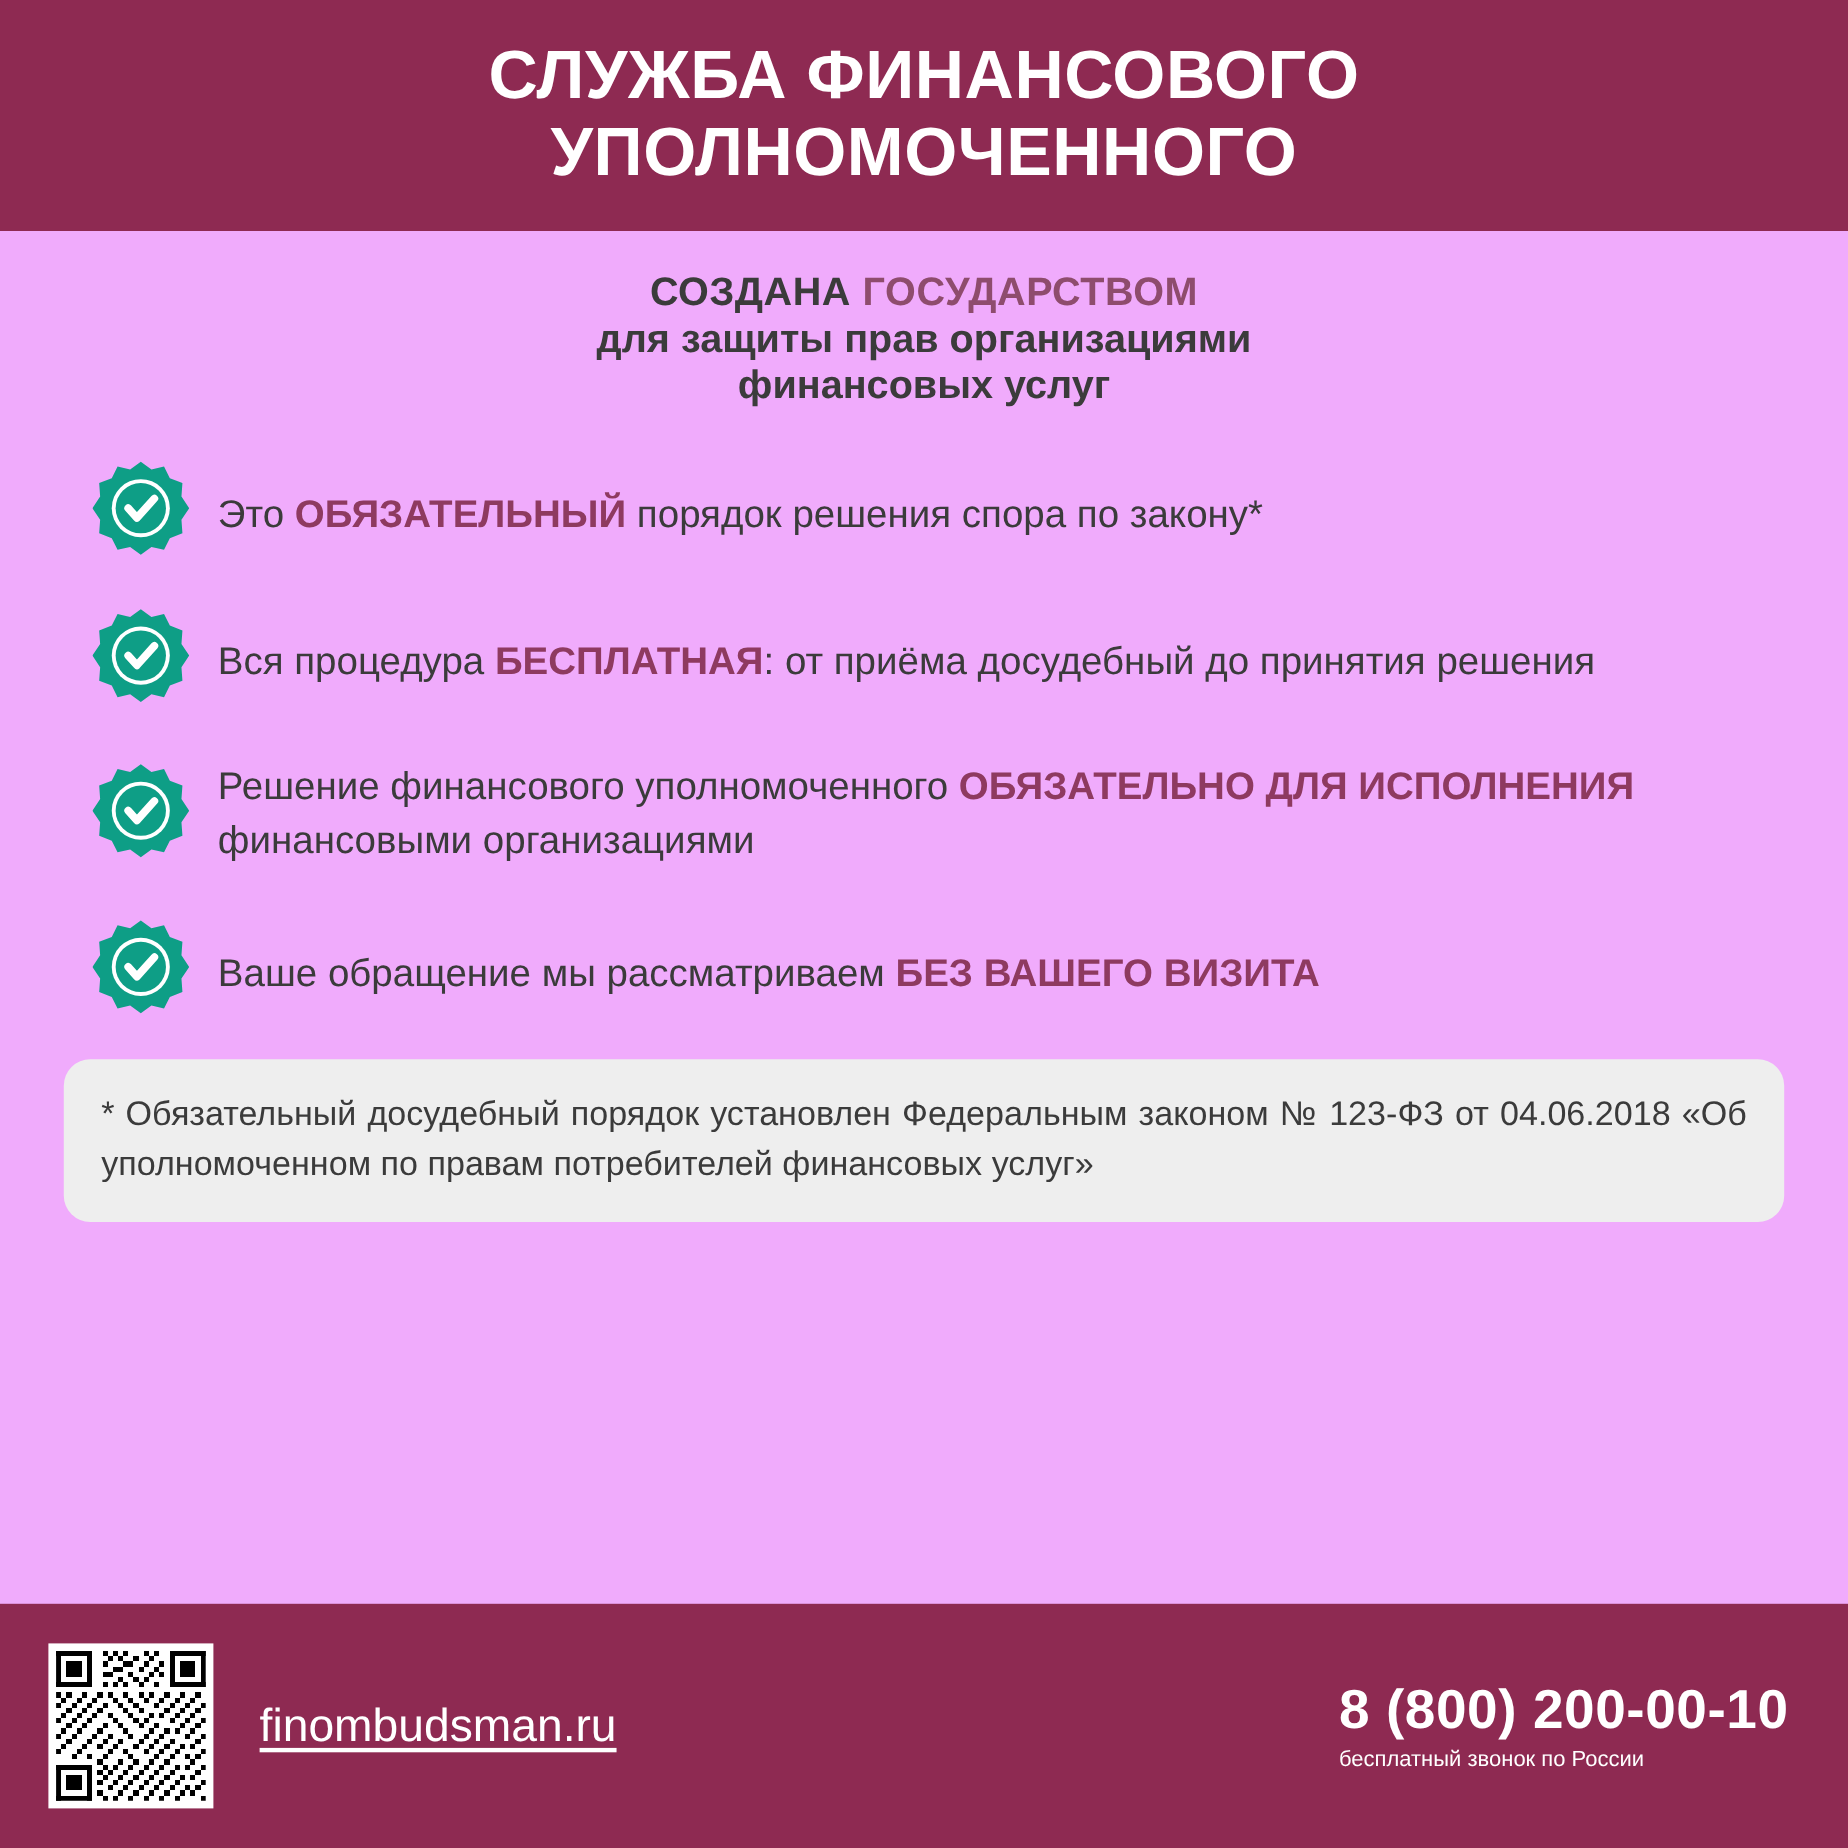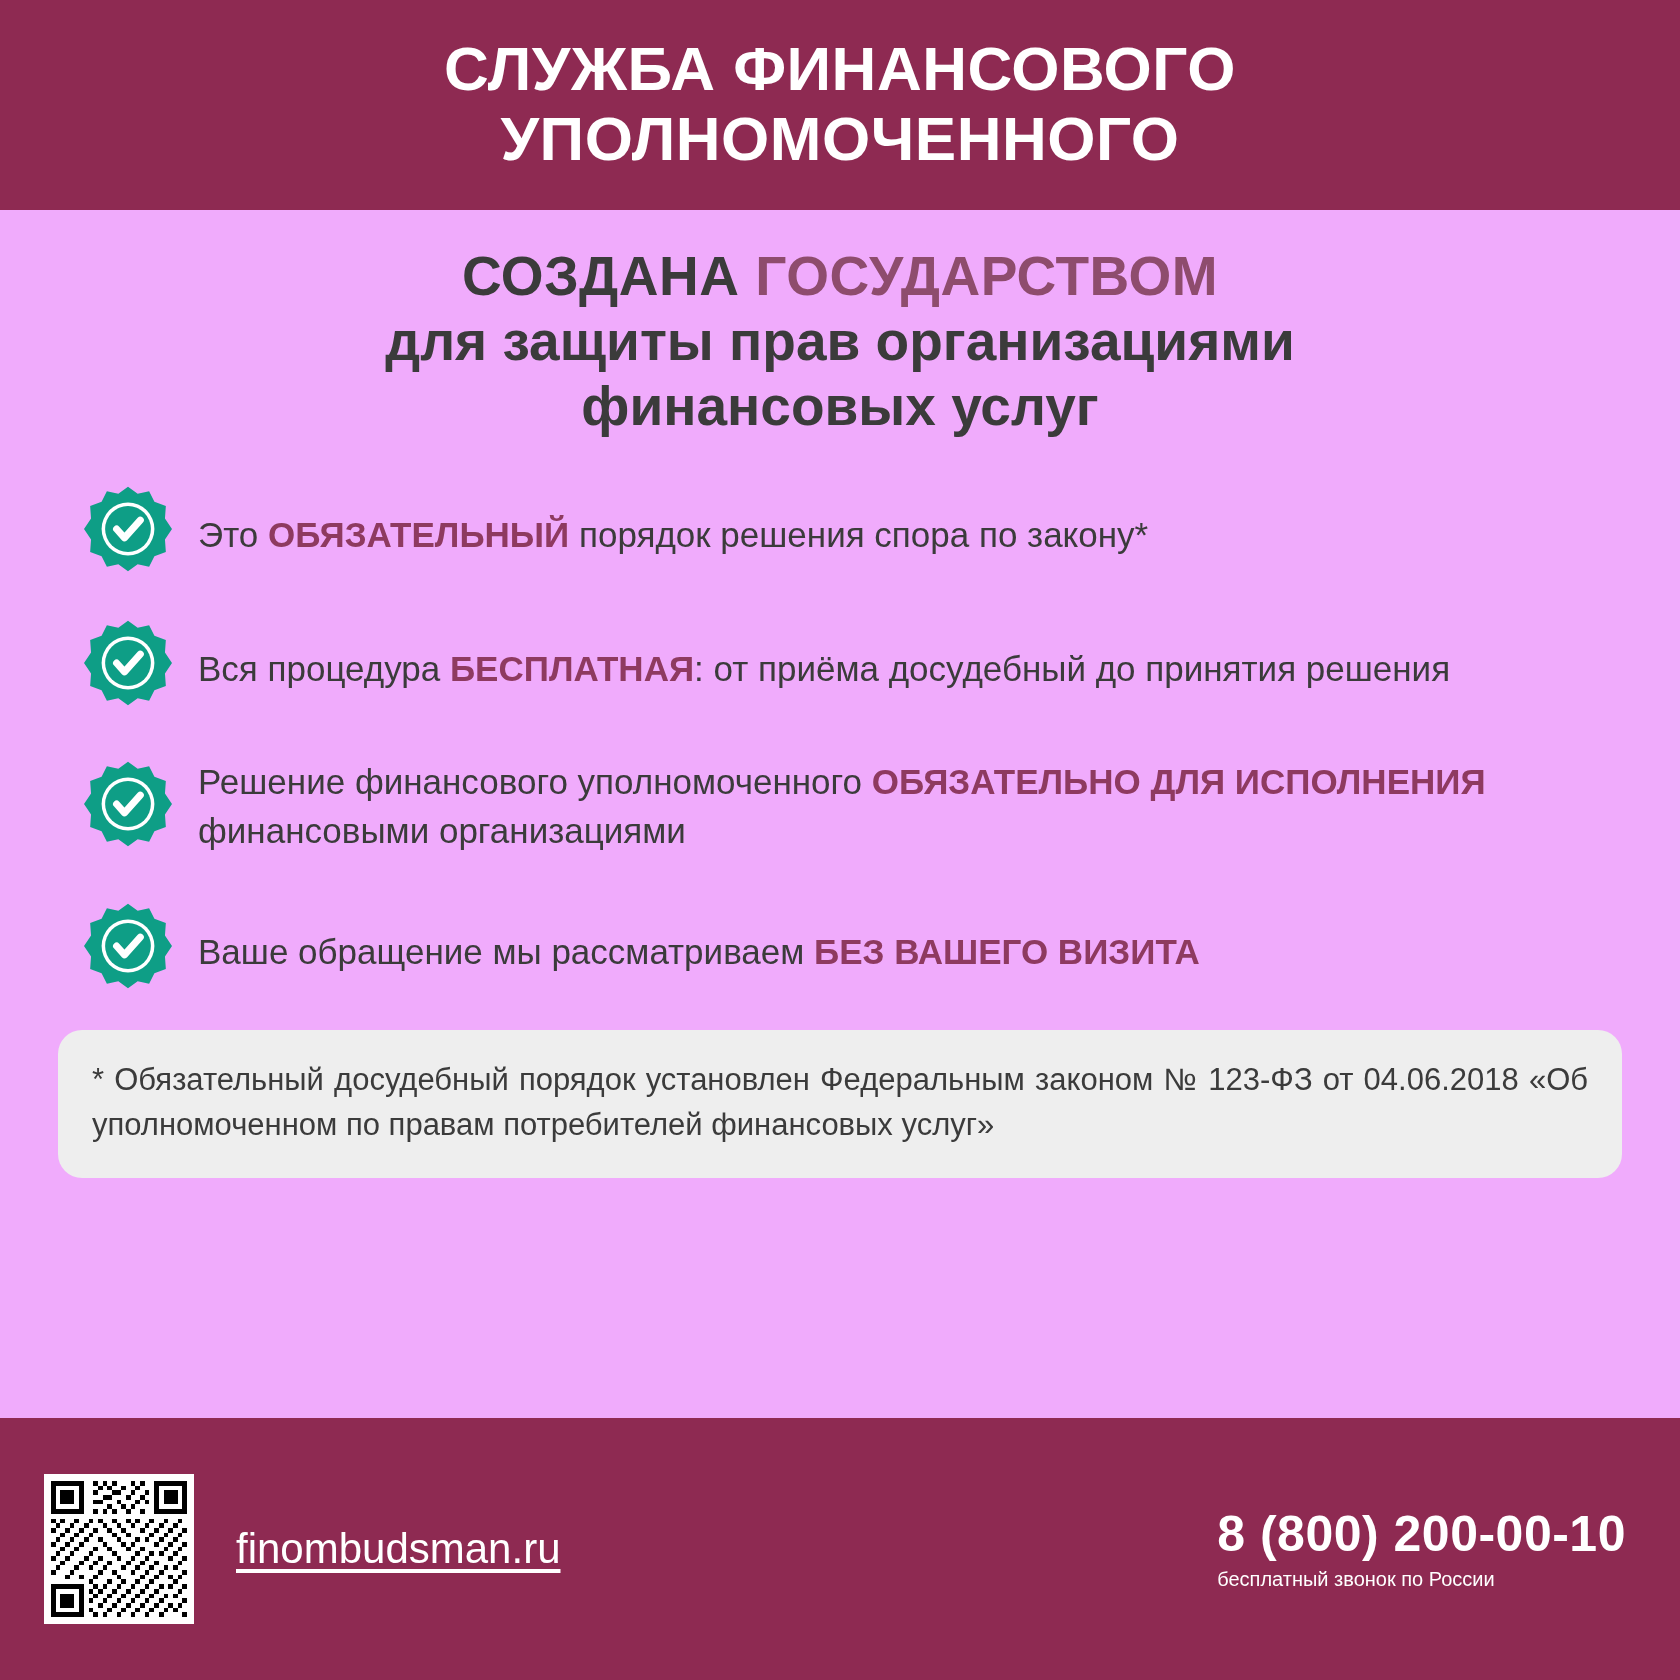--- a/index.html
+++ b/index.html
@@ -36,21 +36,21 @@
   
   .main {
     flex: 1 1 auto;
     padding: 34px 46px 0 46px;
     display: flex;
     flex-direction: column;
   }
   .subtitle {
     text-align: center;
     color: #3b3b3b;
-    font-size: 55px;
+    font-size: 36px;
     font-weight: bold;
     line-height: 1.18;
     margin-bottom: 18px;
   }
   .subtitle .accent { color: #8e4c6d; }
   .subtitle .line1 { letter-spacing: 0.5px; }
 
   
   .bullets {
     margin-top: 26px;
@@ -94,21 +94,21 @@
     font-size: 31px;
     line-height: 1.45;
     color: #3b3b3b;
     text-align: justify;
   }
 
   
   .footer {
     background: #8e2a52;
     color: #ffffff;
-    height: 262px;
+    height: 222px;
     display: flex;
     align-items: center;
     padding: 0 44px;
     margin-top: 32px;
   }
   .qr {
     flex: 0 0 auto;
     width: 150px;
     height: 150px;
     background: #ffffff;

